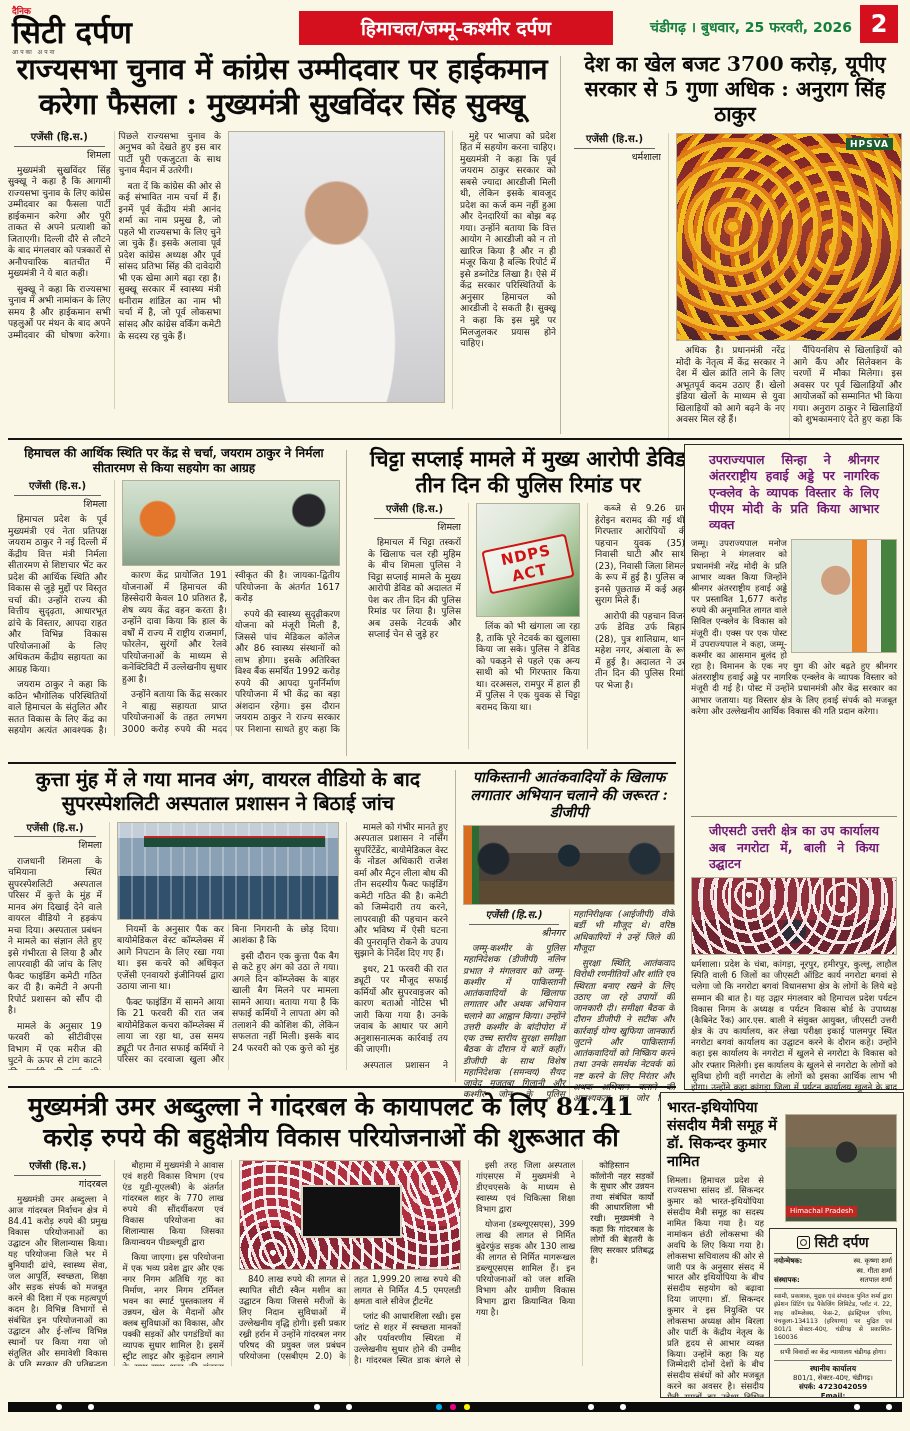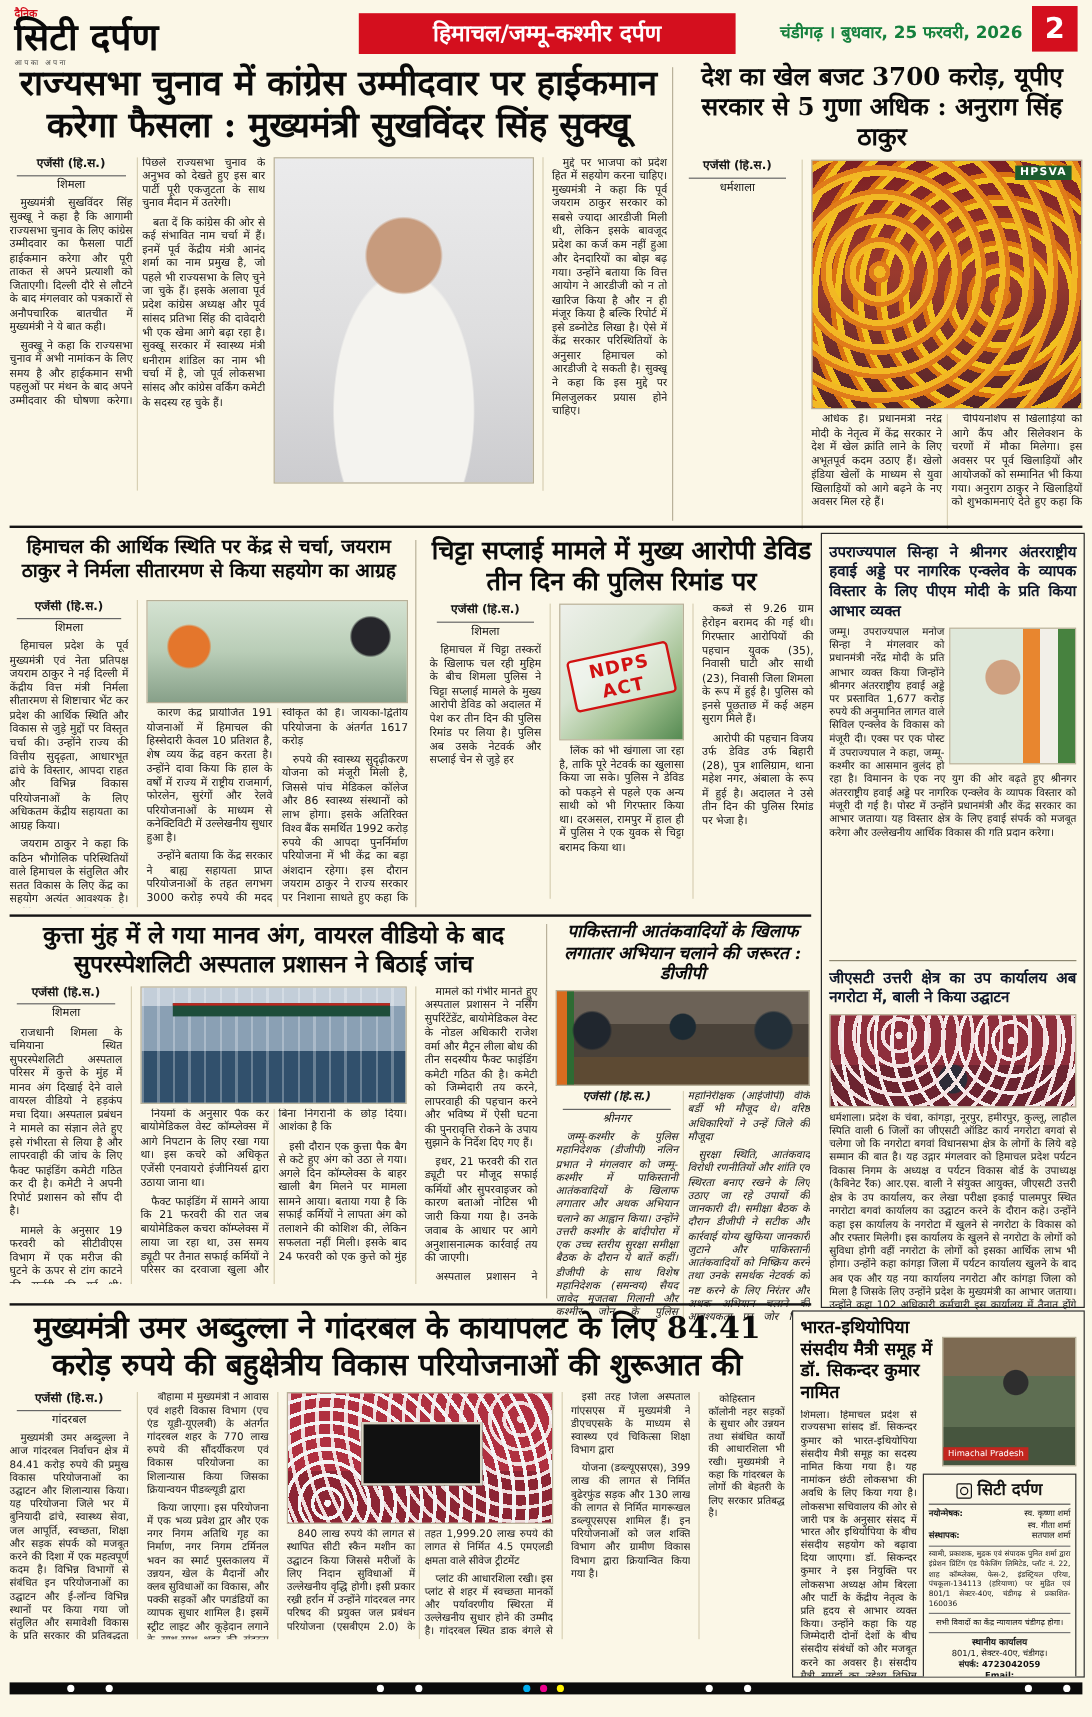--- a/index.html
+++ b/index.html
@@ -11,21 +11,21 @@
   .mast-title{font-family:"DejaVu Serif",serif;font-weight:700;font-size:31px;line-height:1;color:#090909;}
   .mast-sub{font-size:6px;color:#444;letter-spacing:2px;}
   .banner{background:#d40f1e;color:#fff;font-family:"DejaVu Serif",serif;font-weight:700;
           font-size:19px;text-align:center;line-height:34px;height:34px;}
   .date-line{font-weight:700;font-size:14px;text-align:right;color:#15803d;}
   .pagebox{background:#d40f1e;color:#fff;font-weight:700;font-size:24px;text-align:center;line-height:38px;}
   
   .hl{font-family:"DejaVu Serif",serif;font-weight:700;text-align:center;color:#0b0b0b;line-height:1.22;}
   .byline{text-align:center;font-weight:700;font-size:10px;border-bottom:1px solid #666;
           padding-bottom:2px;margin:0 6px 2px 6px;}
-  .place{text-align:center;font-size:9.5px;margin-bottom:4px;}
+  .place{text-align:right;font-size:9.5px;margin-bottom:4px;}
   .btx{font-size:9px;line-height:1.28;text-align:justify;overflow:hidden;}
   .btx p{margin:0 0 4px 0;text-indent:9px;}
   .bodyrow{display:flex;gap:7px;}
   .bodyrow>*+*{border-left:1px solid #d8d0b4;padding-left:7px;}
   .cols2{column-count:2;column-gap:8px;column-rule:1px solid #d8d0b4;}
   .rule-h{background:#151515;height:2px;}
   .vline{width:0;border-left:1px solid #b9b19a;}
   
   .photo{position:relative;overflow:hidden;border:1px solid #b7b098;}
   .ph-sukhu{background:
@@ -73,21 +73,21 @@
      border:2px solid #d8d2c2;}
   .ph-parl{background:
      radial-gradient(circle at 55% 35%,#2e2e2e 0 11%,transparent 12%),
      linear-gradient(180deg,#7d6a52 0 30%,#5e6e52 30% 70%,#46553e 70%);}
   .parl-tag{position:absolute;left:0;bottom:4px;background:#c2261f;color:#fff;font-size:7px;
      padding:0 4px;line-height:11px;}
   
   .briefs{border:1.5px solid #2a2a2a;background:#fbf7e7;padding:5px 6px;}
   .briefs-title{border:1.5px solid #2a2a2a;border-radius:8px;text-align:center;color:#c0201b;
      font-family:"DejaVu Serif",serif;font-weight:700;font-size:17px;line-height:28px;height:28px;margin:1px 2px 7px;}
-  .brief-hl{font-weight:700;font-size:12.5px;line-height:1.3;text-align:justify;color:#0f172a;margin:2px 0 5px;}
+  .brief-hl{font-weight:700;font-size:12.5px;line-height:1.3;text-align:justify;color:#701a75;margin:2px 18px 5px;}
   .brief-body{font-size:8.6px;line-height:1.3;text-align:justify;}
   .brief-sep{border-top:1px solid #8e8871;margin:6px 0;}
   
   .ethiopia{border:1.2px solid #333;padding:5px 6px;overflow:hidden;background:#fbf7e7;}
   .eth-hl{font-weight:700;font-size:14.5px;line-height:1.25;color:#0b0b0b;margin:0 0 4px;}
   .imprint{border:1.2px solid #333;padding:4px;font-size:6.6px;line-height:1.32;background:#fbf7e7;}
   .imp-logo{display:flex;align-items:center;justify-content:center;gap:4px;border-bottom:1px solid #555;
      padding-bottom:2px;margin-bottom:3px;}
   .imp-logo-icon{width:11px;height:11px;border:1.5px solid #111;border-radius:2px;display:inline-block;
      position:relative;}
@@ -151,42 +151,42 @@
           <p>अधिक है। प्रधानमंत्री नरेंद्र मोदी के नेतृत्व में केंद्र सरकार ने देश में खेल क्रांति लाने के लिए अभूतपूर्व कदम उठाए हैं। खेलो इंडिया खेलों के माध्यम से युवा खिलाड़ियों को आगे बढ़ने के नए अवसर मिल रहे हैं।</p>
           <p>चैंपियनशिप से खिलाड़ियों को आगे कैंप और सिलेक्शन के चरणों में मौका मिलेगा। इस अवसर पर पूर्व खिलाड़ियों और आयोजकों को सम्मानित भी किया गया। अनुराग ठाकुर ने खिलाड़ियों को शुभकामनाएं देते हुए कहा कि खेल अनुशासन और चरित्र निर्माण का सशक्त माध्यम है।</p>
         </div>
       </div>
     </div>
   </div>
 
   <div class="abs rule-h" style="left:8px;top:438px;width:894px;"></div>
 
   <div class="abs" style="left:8px;top:446px;width:332px;">
-    <div class="hl" style="font-size:16px;margin-bottom:15px;">हिमाचल की आर्थिक स्थिति पर केंद्र से चर्चा, जयराम ठाकुर ने निर्मला सीतारमण से किया सहयोग का आग्रह</div>
+    <div class="hl" style="font-size:12px;margin-bottom:5px;">हिमाचल की आर्थिक स्थिति पर केंद्र से चर्चा, जयराम ठाकुर ने निर्मला सीतारमण से किया सहयोग का आग्रह</div>
     <div class="bodyrow" style="height:256px;">
       <div class="btx" style="width:102px;height:256px;">
         <div class="byline">एजेंसी (हि.स.)</div>
         <div class="place">शिमला</div>
         <p>हिमाचल प्रदेश के पूर्व मुख्यमंत्री एवं नेता प्रतिपक्ष जयराम ठाकुर ने नई दिल्ली में केंद्रीय वित्त मंत्री निर्मला सीतारमण से शिष्टाचार भेंट कर प्रदेश की आर्थिक स्थिति और विकास से जुड़े मुद्दों पर विस्तृत चर्चा की। उन्होंने राज्य की वित्तीय सुदृढ़ता, आधारभूत ढांचे के विस्तार, आपदा राहत और विभिन्न विकास परियोजनाओं के लिए अधिकतम केंद्रीय सहायता का आग्रह किया।</p>
         <p>जयराम ठाकुर ने कहा कि कठिन भौगोलिक परिस्थितियों वाले हिमाचल के संतुलित और सतत विकास के लिए केंद्र का सहयोग अत्यंत आवश्यक है। उन्होंने प्रधानमंत्री नरेंद्र मोदी के नेतृत्व में केंद्र सरकार द्वारा प्रदेश को मिल रहे सहयोग के लिए आभार जताया। उनका कहना था कि विशेष राज्य के दर्जे के</p>
       </div>
       <div style="width:218px;flex:none;">
         <div class="photo ph-meeting" style="width:216px;height:84px;margin-bottom:4px;"></div>
         <div class="btx cols2" style="height:166px;">
           <p>कारण केंद्र प्रायोजित 191 योजनाओं में हिमाचल की हिस्सेदारी केवल 10 प्रतिशत है, शेष व्यय केंद्र वहन करता है। उन्होंने दावा किया कि हाल के वर्षों में राज्य में राष्ट्रीय राजमार्ग, फोरलेन, सुरंगों और रेलवे परियोजनाओं के माध्यम से कनेक्टिविटी में उल्लेखनीय सुधार हुआ है।</p>
           <p>उन्होंने बताया कि केंद्र सरकार ने बाह्य सहायता प्राप्त परियोजनाओं के तहत लगभग 3000 करोड़ रुपये की मदद स्वीकृत की है। जायका-द्वितीय परियोजना के अंतर्गत 1617 करोड़</p>
           <p>रुपये की स्वास्थ्य सुदृढ़ीकरण योजना को मंजूरी मिली है, जिससे पांच मेडिकल कॉलेज और 86 स्वास्थ्य संस्थानों को लाभ होगा। इसके अतिरिक्त विश्व बैंक समर्थित 1992 करोड़ रुपये की आपदा पुनर्निर्माण परियोजना में भी केंद्र का बड़ा अंशदान रहेगा। इस दौरान जयराम ठाकुर ने राज्य सरकार पर निशाना साधते हुए कहा कि प्रदेश के हितों की रक्षा के लिए केंद्र से संवाद आवश्यक है और वे हिमाचल के अधिकारों को प्रभावी ढंग से उठाते रहेंगे।</p>
         </div>
       </div>
     </div>
   </div>
 
   <div class="abs vline" style="left:346px;top:450px;height:306px;"></div>
 
-  <div class="abs" style="left:358px;top:446px;width:320px;">
+  <div class="abs" style="left:368px;top:446px;width:320px;">
     <div class="hl" style="font-size:21px;margin-bottom:6px;">चिट्टा सप्लाई मामले में मुख्य आरोपी डेविड तीन दिन की पुलिस रिमांड पर</div>
     <div class="bodyrow" style="height:246px;">
       <div class="btx" style="width:98px;height:246px;">
         <div class="byline">एजेंसी (हि.स.)</div>
         <div class="place">शिमला</div>
         <p>हिमाचल में चिट्टा तस्करों के खिलाफ चल रही मुहिम के बीच शिमला पुलिस ने चिट्टा सप्लाई मामले के मुख्य आरोपी डेविड को अदालत में पेश कर तीन दिन की पुलिस रिमांड पर लिया है। पुलिस अब उसके नेटवर्क और सप्लाई चेन से जुड़े हर</p>
       </div>
       <div style="width:104px;flex:none;">
         <div class="photo ph-ndps" style="width:102px;height:112px;margin-bottom:4px;">
           <span class="ndps-stamp">NDPS ACT</span>

